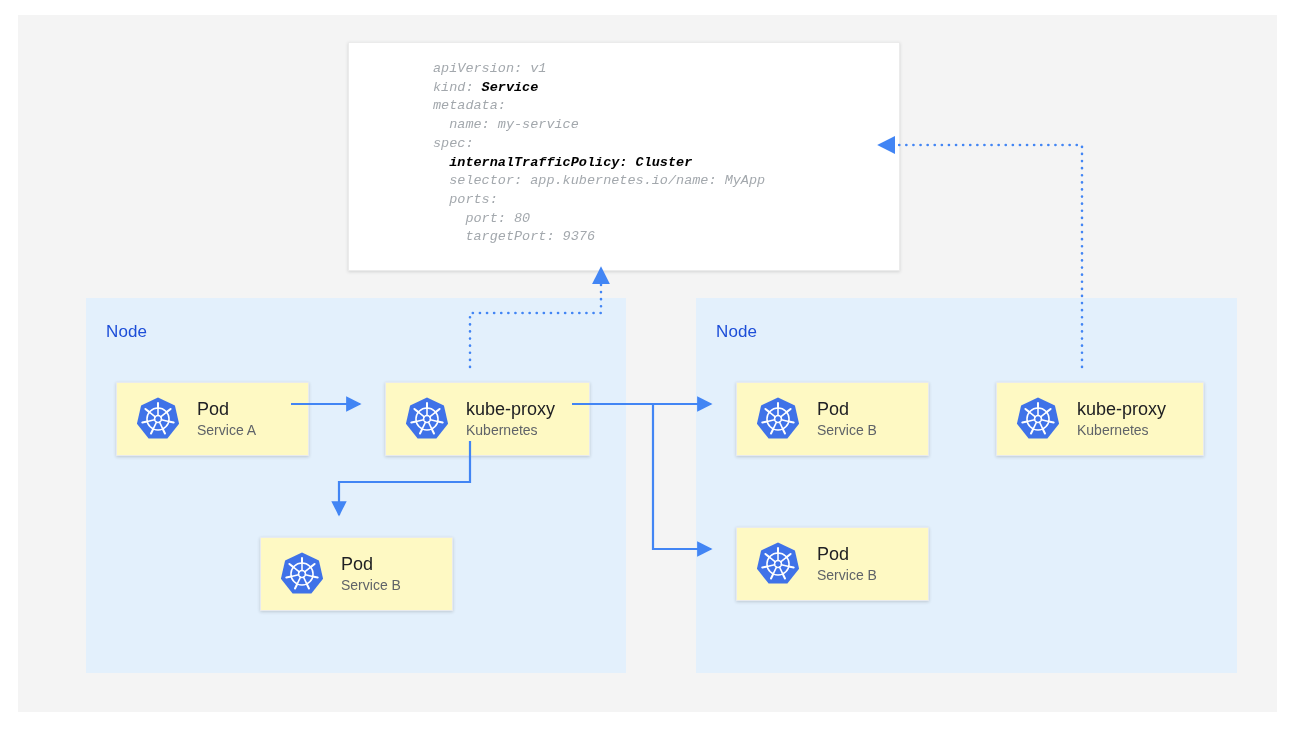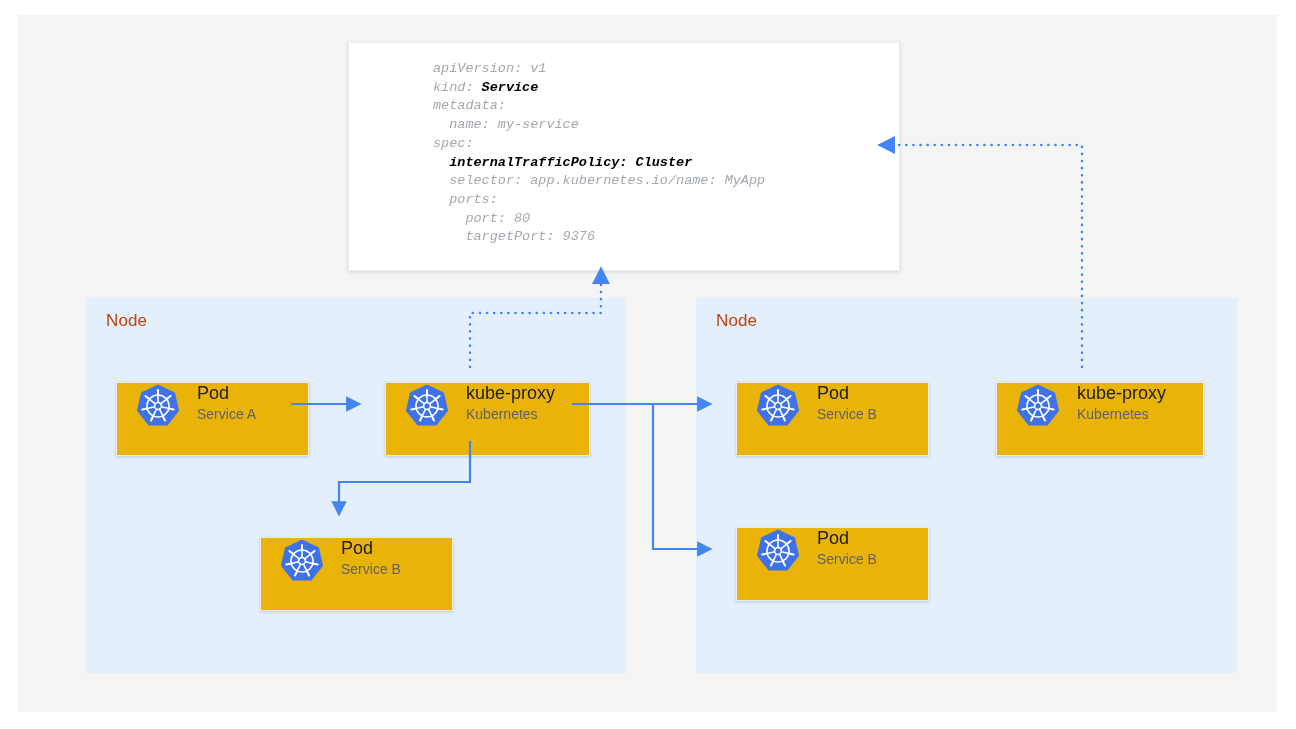--- a/index.html
+++ b/index.html
@@ -27,35 +27,35 @@
   
   .node-box {
     position: absolute;
     background: #e3f0fc;
   }
   #node-left  { left: 68px;  top: 283px; width: 540px; height: 375px; }
   #node-right { left: 678px; top: 283px; width: 541px; height: 375px; }
   .node-label {
     position: absolute;
     left: 20px;
-    top: 13px;
+    top: 24px;
     font-size: 17px;
-    color: #c2410c;
+    color: #1d4ed8;
     letter-spacing: 0.1px;
     white-space: nowrap;
   }
   
   .card {
     position: absolute;
-    background: #eab308;
+    background: #fef9c3;
     box-sizing: border-box;
     border: 1px solid #e8eaed;
     box-shadow: 0 1px 3px rgba(60,64,67,0.22);
     display: flex;
-    align-items: flex-start;
+    align-items: center;
   }
   .card .k8s-icon {
     flex: 0 0 auto;
     margin-left: 18px;
     width: 46px;
     height: 46px;
   }
   .card .card-text {
     margin-left: 16px;
     display: flex;

